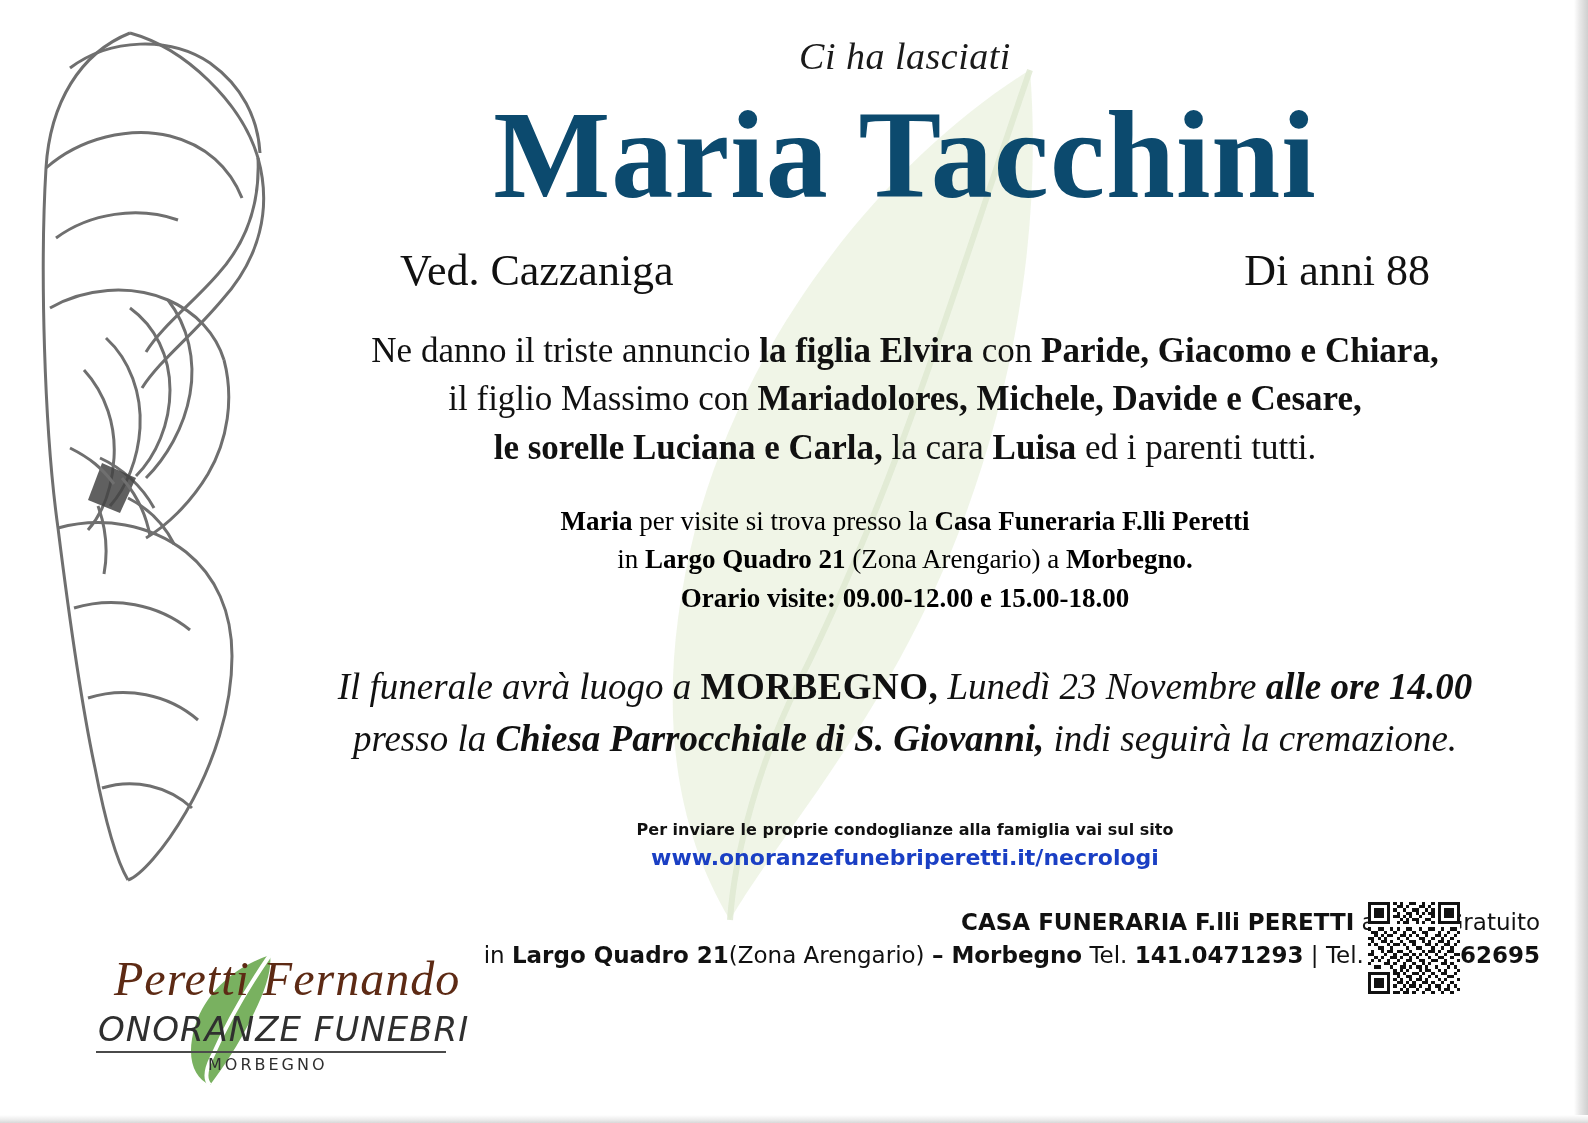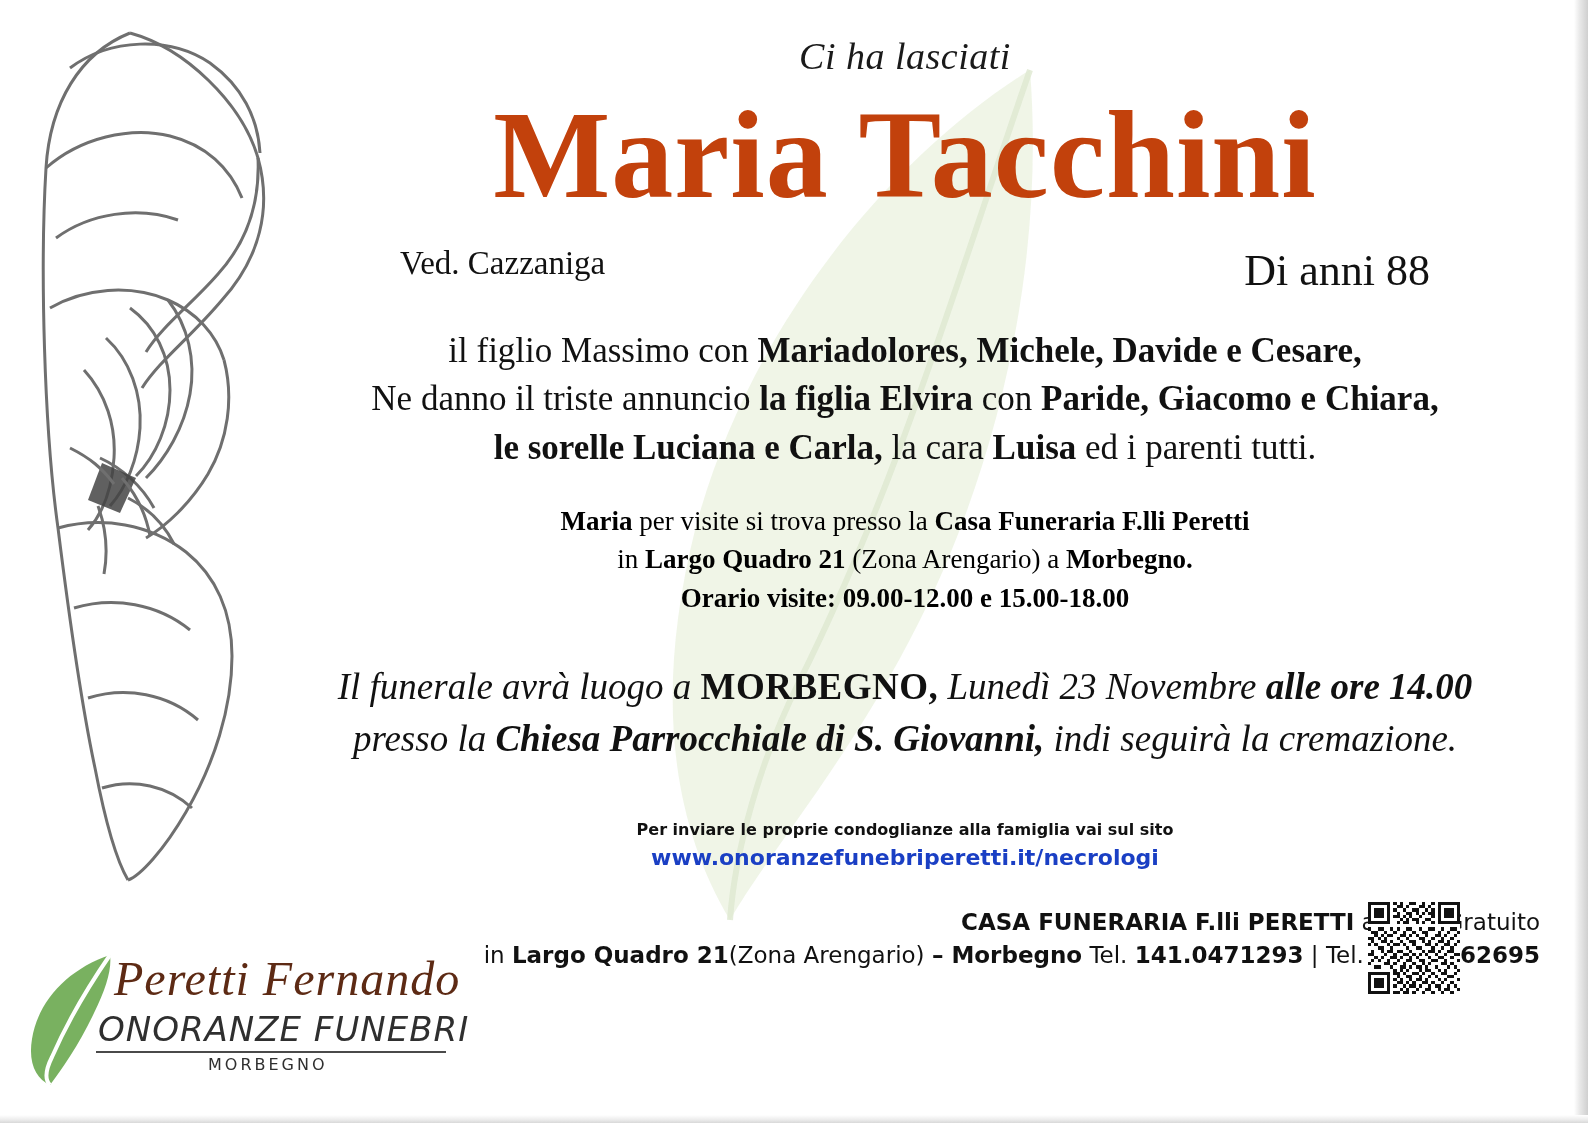--- a/index.html
+++ b/index.html
@@ -64,33 +64,33 @@
     font-style: italic;
     font-size: 38px;
     color: #1a1a1a;
     letter-spacing: 0.5px;
   }
   .name {
     margin-top: 14px;
     font-size: 124px;
     line-height: 1.04;
     font-weight: bold;
-    color: #c2410c;
+    color: #0c4a6e;
     letter-spacing: 1px;
   }
   .subline {
     margin-top: 24px;
     position: relative;
     height: 52px;
   }
   .subline .ved {
     position: absolute;
     left: 130px;
     top: 0;
-    font-size: 33px;
+    font-size: 44px;
     color: #111;
   }
   .subline .age {
     position: absolute;
     right: 110px;
     top: 0;
     font-size: 44px;
     color: #111;
   }
   .family {
@@ -155,20 +155,21 @@
     height: 92px;
   }
 
   
   .logo {
     position: absolute;
     left: 18px;
     bottom: 26px;
     width: 430px;
     height: 150px;
+    text-align: center;
   }
   .logo-title {
     position: absolute;
     left: 96px;
     top: 4px;
     font-family: "Liberation Serif", serif;
     font-style: italic;
     font-size: 48px;
     color: #5d2a14;
     letter-spacing: 1px;
@@ -246,24 +247,24 @@
 
     <div class="name">Maria Tacchini</div>
 
     <div class="subline">
       <span class="ved">Ved. Cazzaniga</span>
       <span class="age">Di anni 88</span>
     </div>
 
     <div class="family">
       <div>
+        <span>Ne danno il triste annuncio </span><b>la figlia Elvira</b><span> con </span><b>Paride, Giacomo e Chiara,</b>
+      </div>
+      <div>
         <span>il figlio Massimo</span><span> con </span><b>Mariadolores, Michele, Davide e Cesare,</b>
-      </div>
-      <div>
-        <span>Ne danno il triste annuncio </span><b>la figlia Elvira</b><span> con </span><b>Paride, Giacomo e Chiara,</b>
       </div>
       <div>
         <b>le sorelle Luciana e Carla,</b><span> la cara </span><b>Luisa</b><span>  ed i parenti tutti.</span>
       </div>
     </div>
 
     <div class="visits">
       <div>
         <b>Maria</b><span> per visite si trova presso la </span><b>Casa Funeraria F.lli Peretti</b>
       </div>

